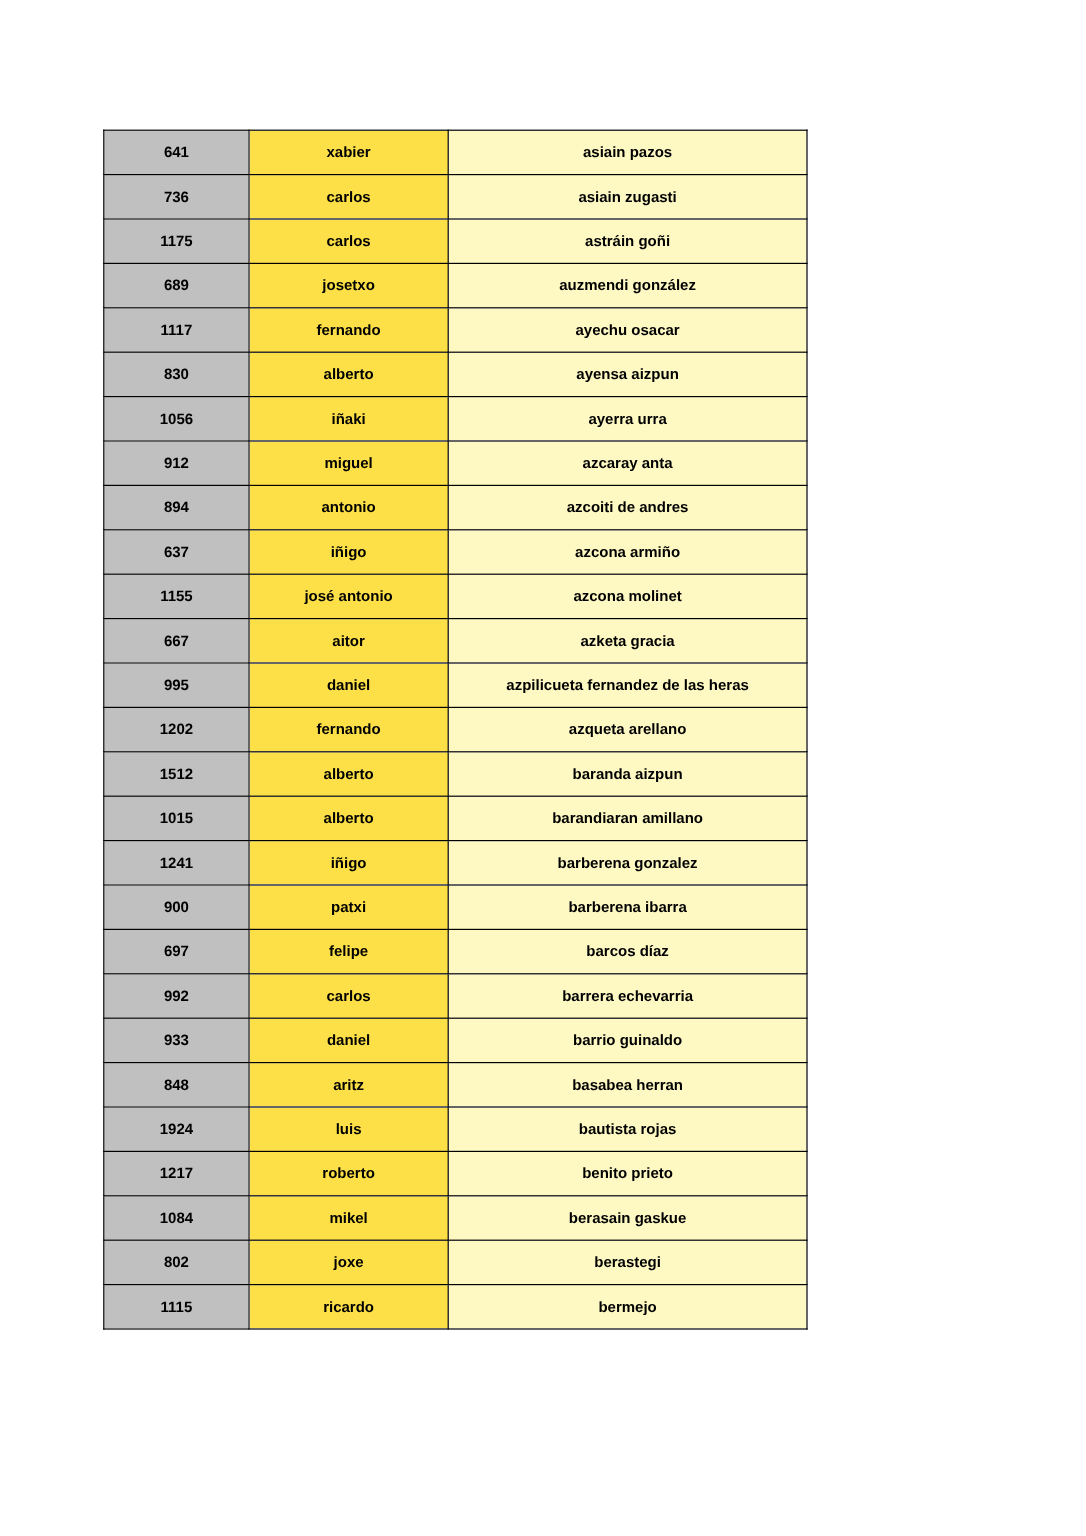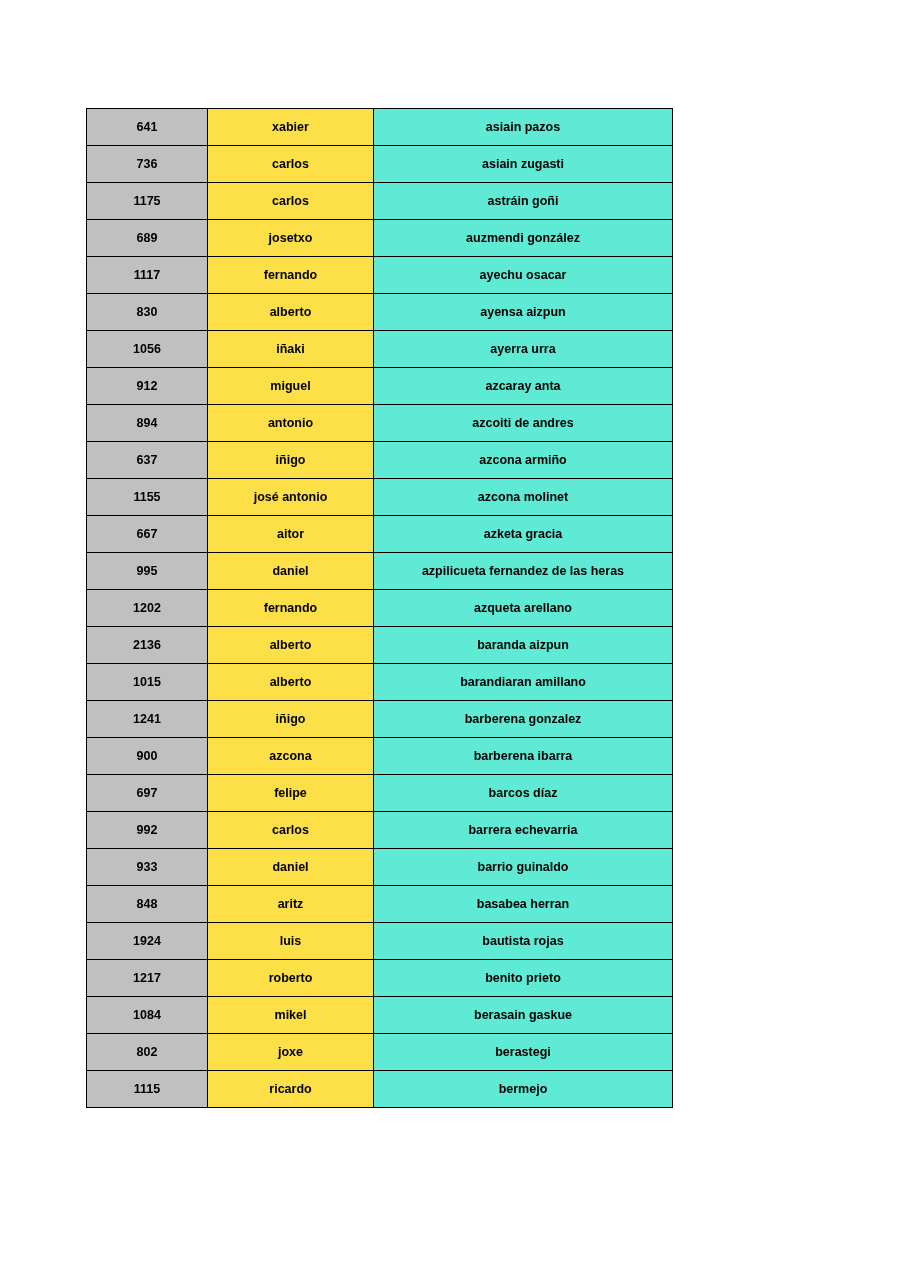--- a/index.html
+++ b/index.html
@@ -45,21 +45,21 @@
   td.col-id {
     width: 112px;
     background: #c0c0c0;
   }
   td.col-first {
     width: 157px;
     background: #fde047;
   }
   td.col-last {
     width: 290px;
-    background: #5eead4;
+    background: #fef9c3;
   }
 </style>
 </head>
 <body>
 
 <div class="page">
   <div class="table-wrap">
     <table class="data-table">
       <tbody>
           <tr>
@@ -126,37 +126,37 @@
             <td class="col-id">995</td>
             <td class="col-first">daniel</td>
             <td class="col-last">azpilicueta fernandez de las heras</td>
           </tr>
           <tr>
             <td class="col-id">1202</td>
             <td class="col-first">fernando</td>
             <td class="col-last">azqueta arellano</td>
           </tr>
           <tr>
-            <td class="col-id">2136</td>
+            <td class="col-id">1512</td>
             <td class="col-first">alberto</td>
             <td class="col-last">baranda aizpun</td>
           </tr>
           <tr>
             <td class="col-id">1015</td>
             <td class="col-first">alberto</td>
             <td class="col-last">barandiaran amillano</td>
           </tr>
           <tr>
             <td class="col-id">1241</td>
             <td class="col-first">iñigo</td>
             <td class="col-last">barberena gonzalez</td>
           </tr>
           <tr>
             <td class="col-id">900</td>
-            <td class="col-first">azcona</td>
+            <td class="col-first">patxi</td>
             <td class="col-last">barberena ibarra</td>
           </tr>
           <tr>
             <td class="col-id">697</td>
             <td class="col-first">felipe</td>
             <td class="col-last">barcos díaz</td>
           </tr>
           <tr>
             <td class="col-id">992</td>
             <td class="col-first">carlos</td>

